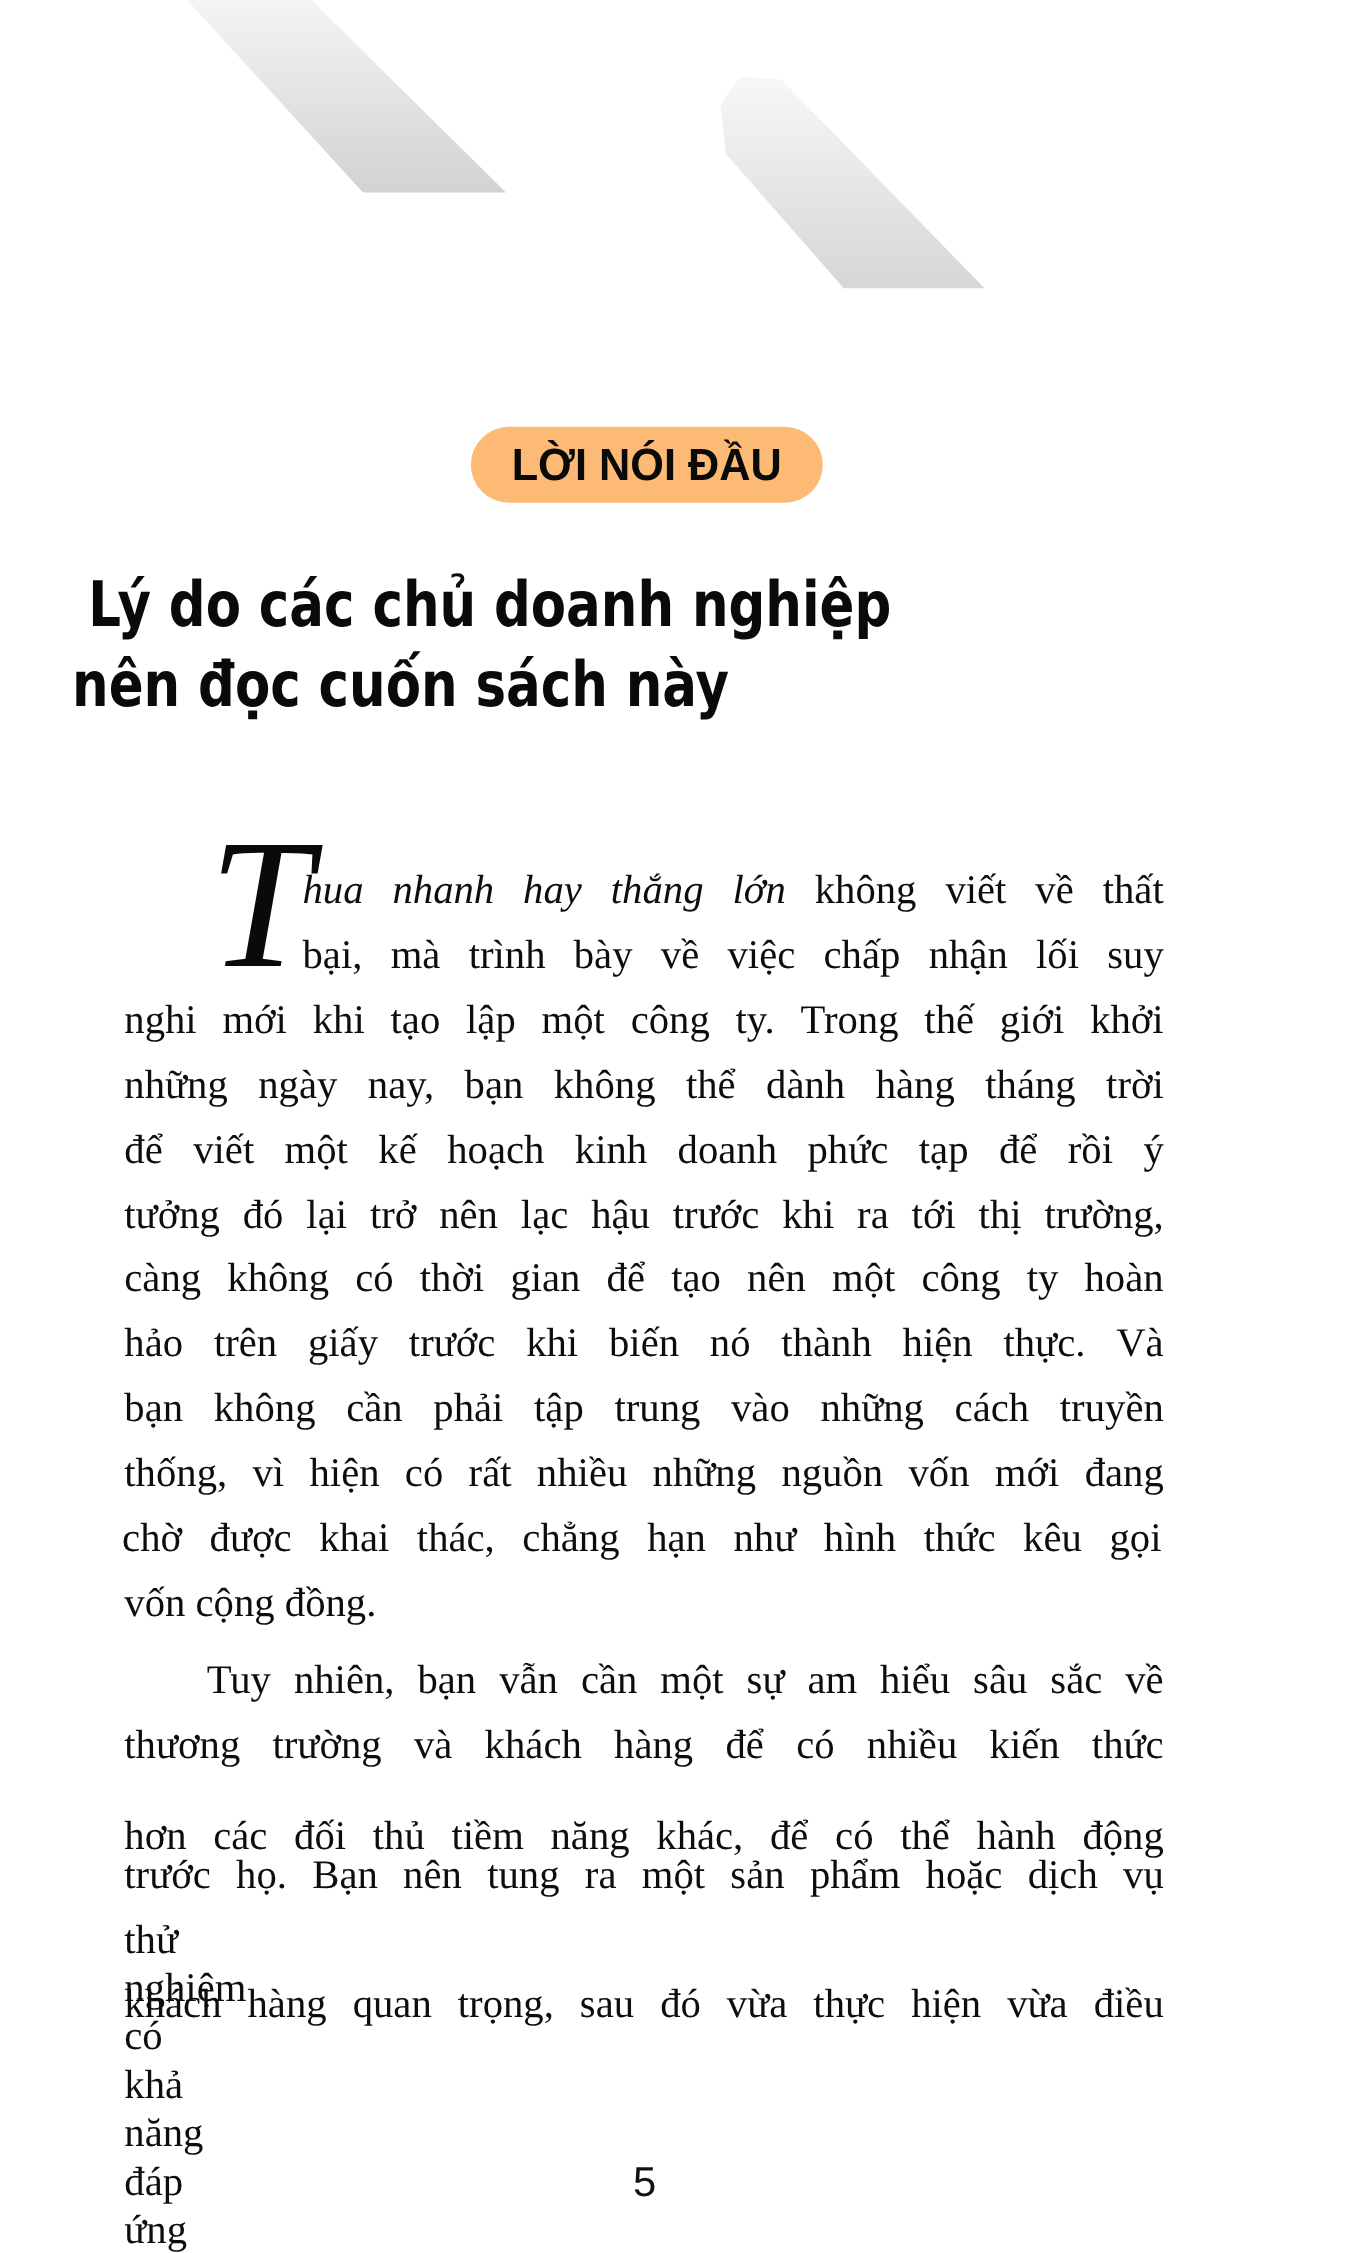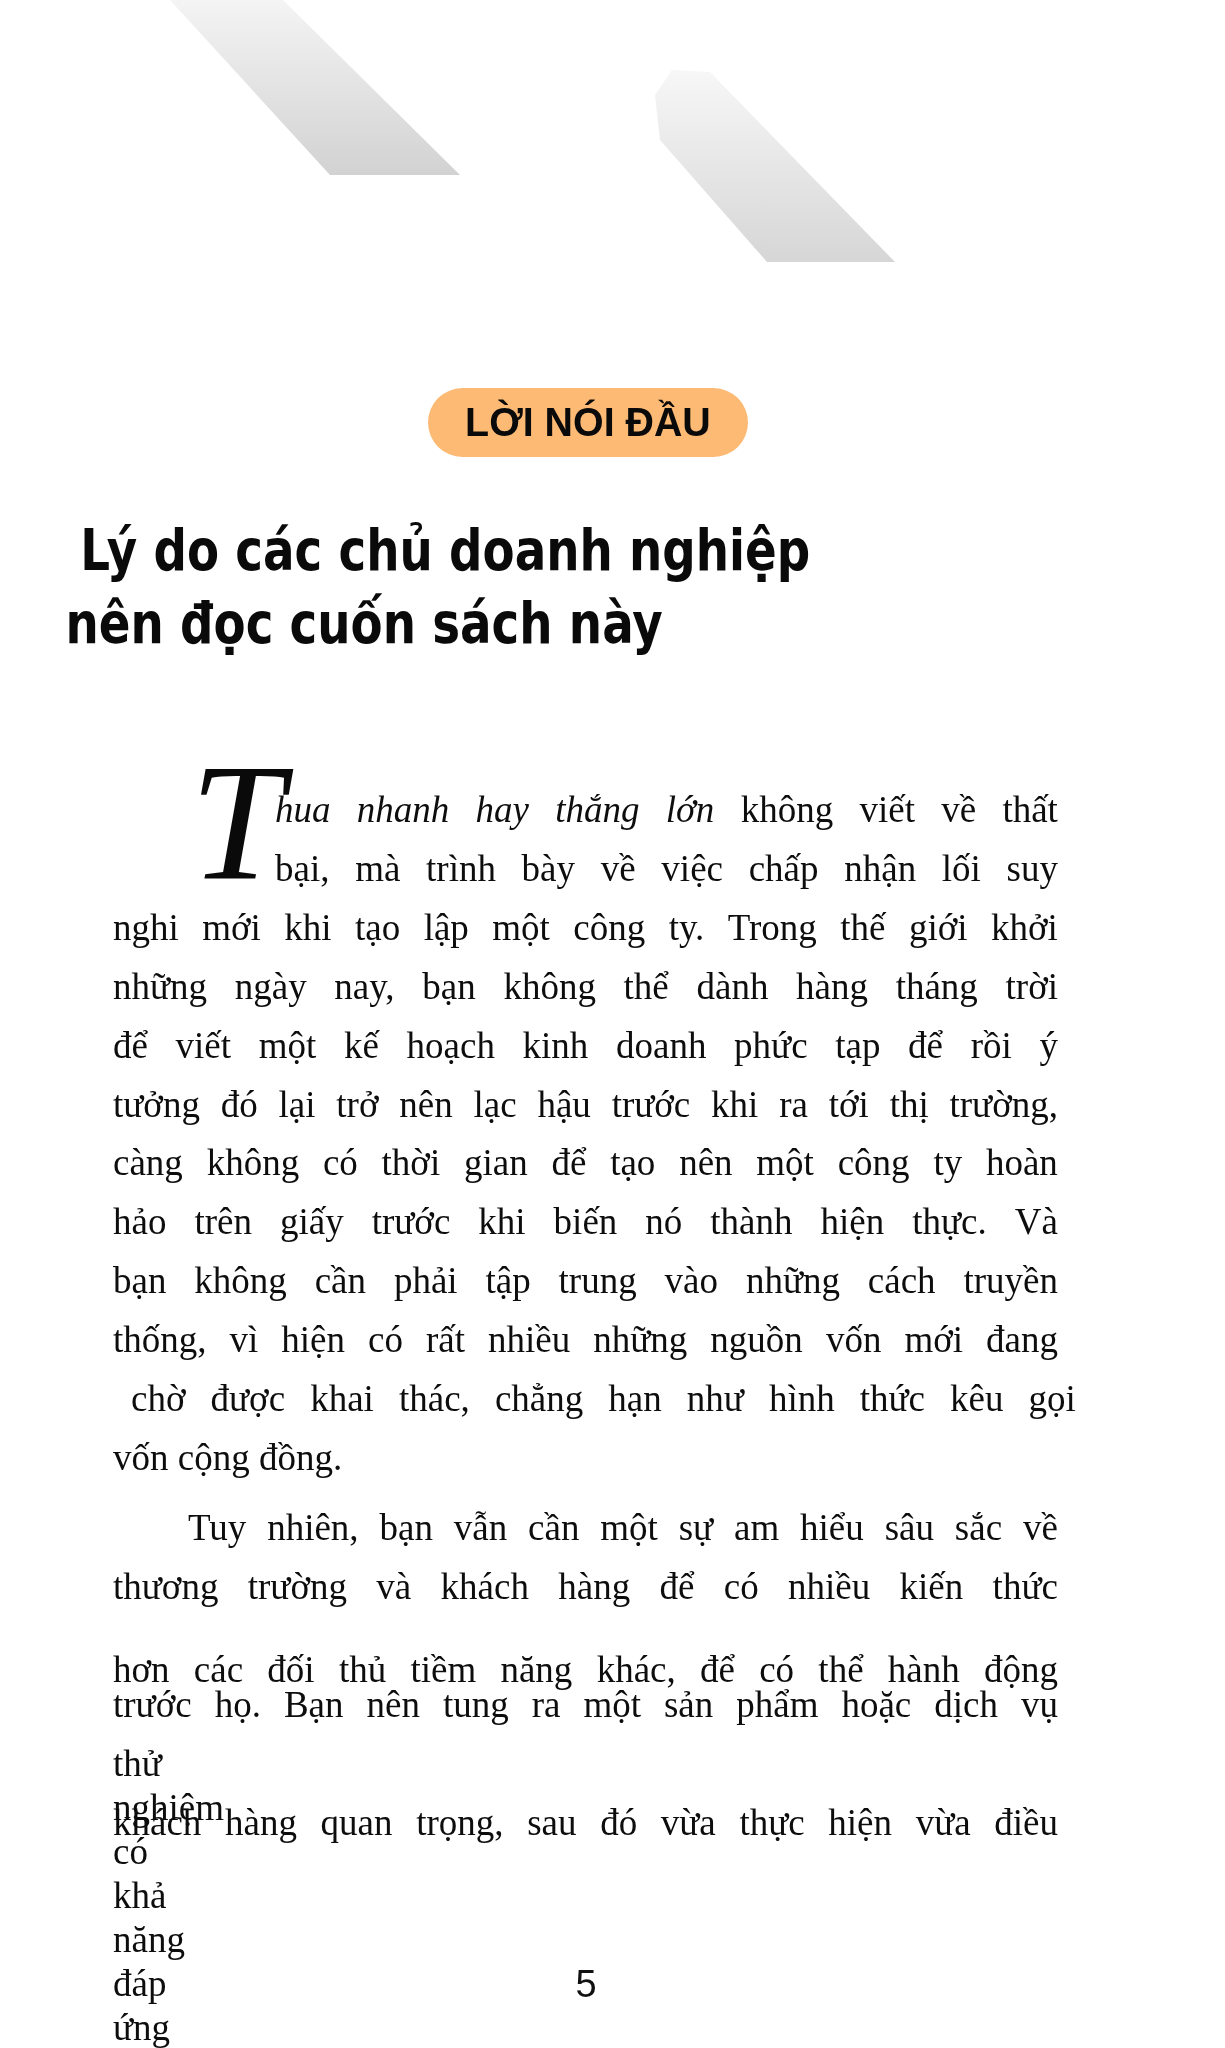--- a/index.html
+++ b/index.html
@@ -194,21 +194,21 @@
       <span class="w">hiện</span>
       <span class="w">có</span>
       <span class="w">rất</span>
       <span class="w">nhiều</span>
       <span class="w">những</span>
       <span class="w">nguồn</span>
       <span class="w">vốn</span>
       <span class="w">mới</span>
       <span class="w">đang</span>
     </div>
-    <div class="line" style="top: 1377px; left: 131px; width: 945px;">
+    <div class="line" style="top: 1377px; left: 111px; width: 945px;">
       <span class="w">chờ</span>
       <span class="w">được</span>
       <span class="w">khai</span>
       <span class="w">thác,</span>
       <span class="w">chẳng</span>
       <span class="w">hạn</span>
       <span class="w">như</span>
       <span class="w">hình</span>
       <span class="w">thức</span>
       <span class="w">kêu</span>

